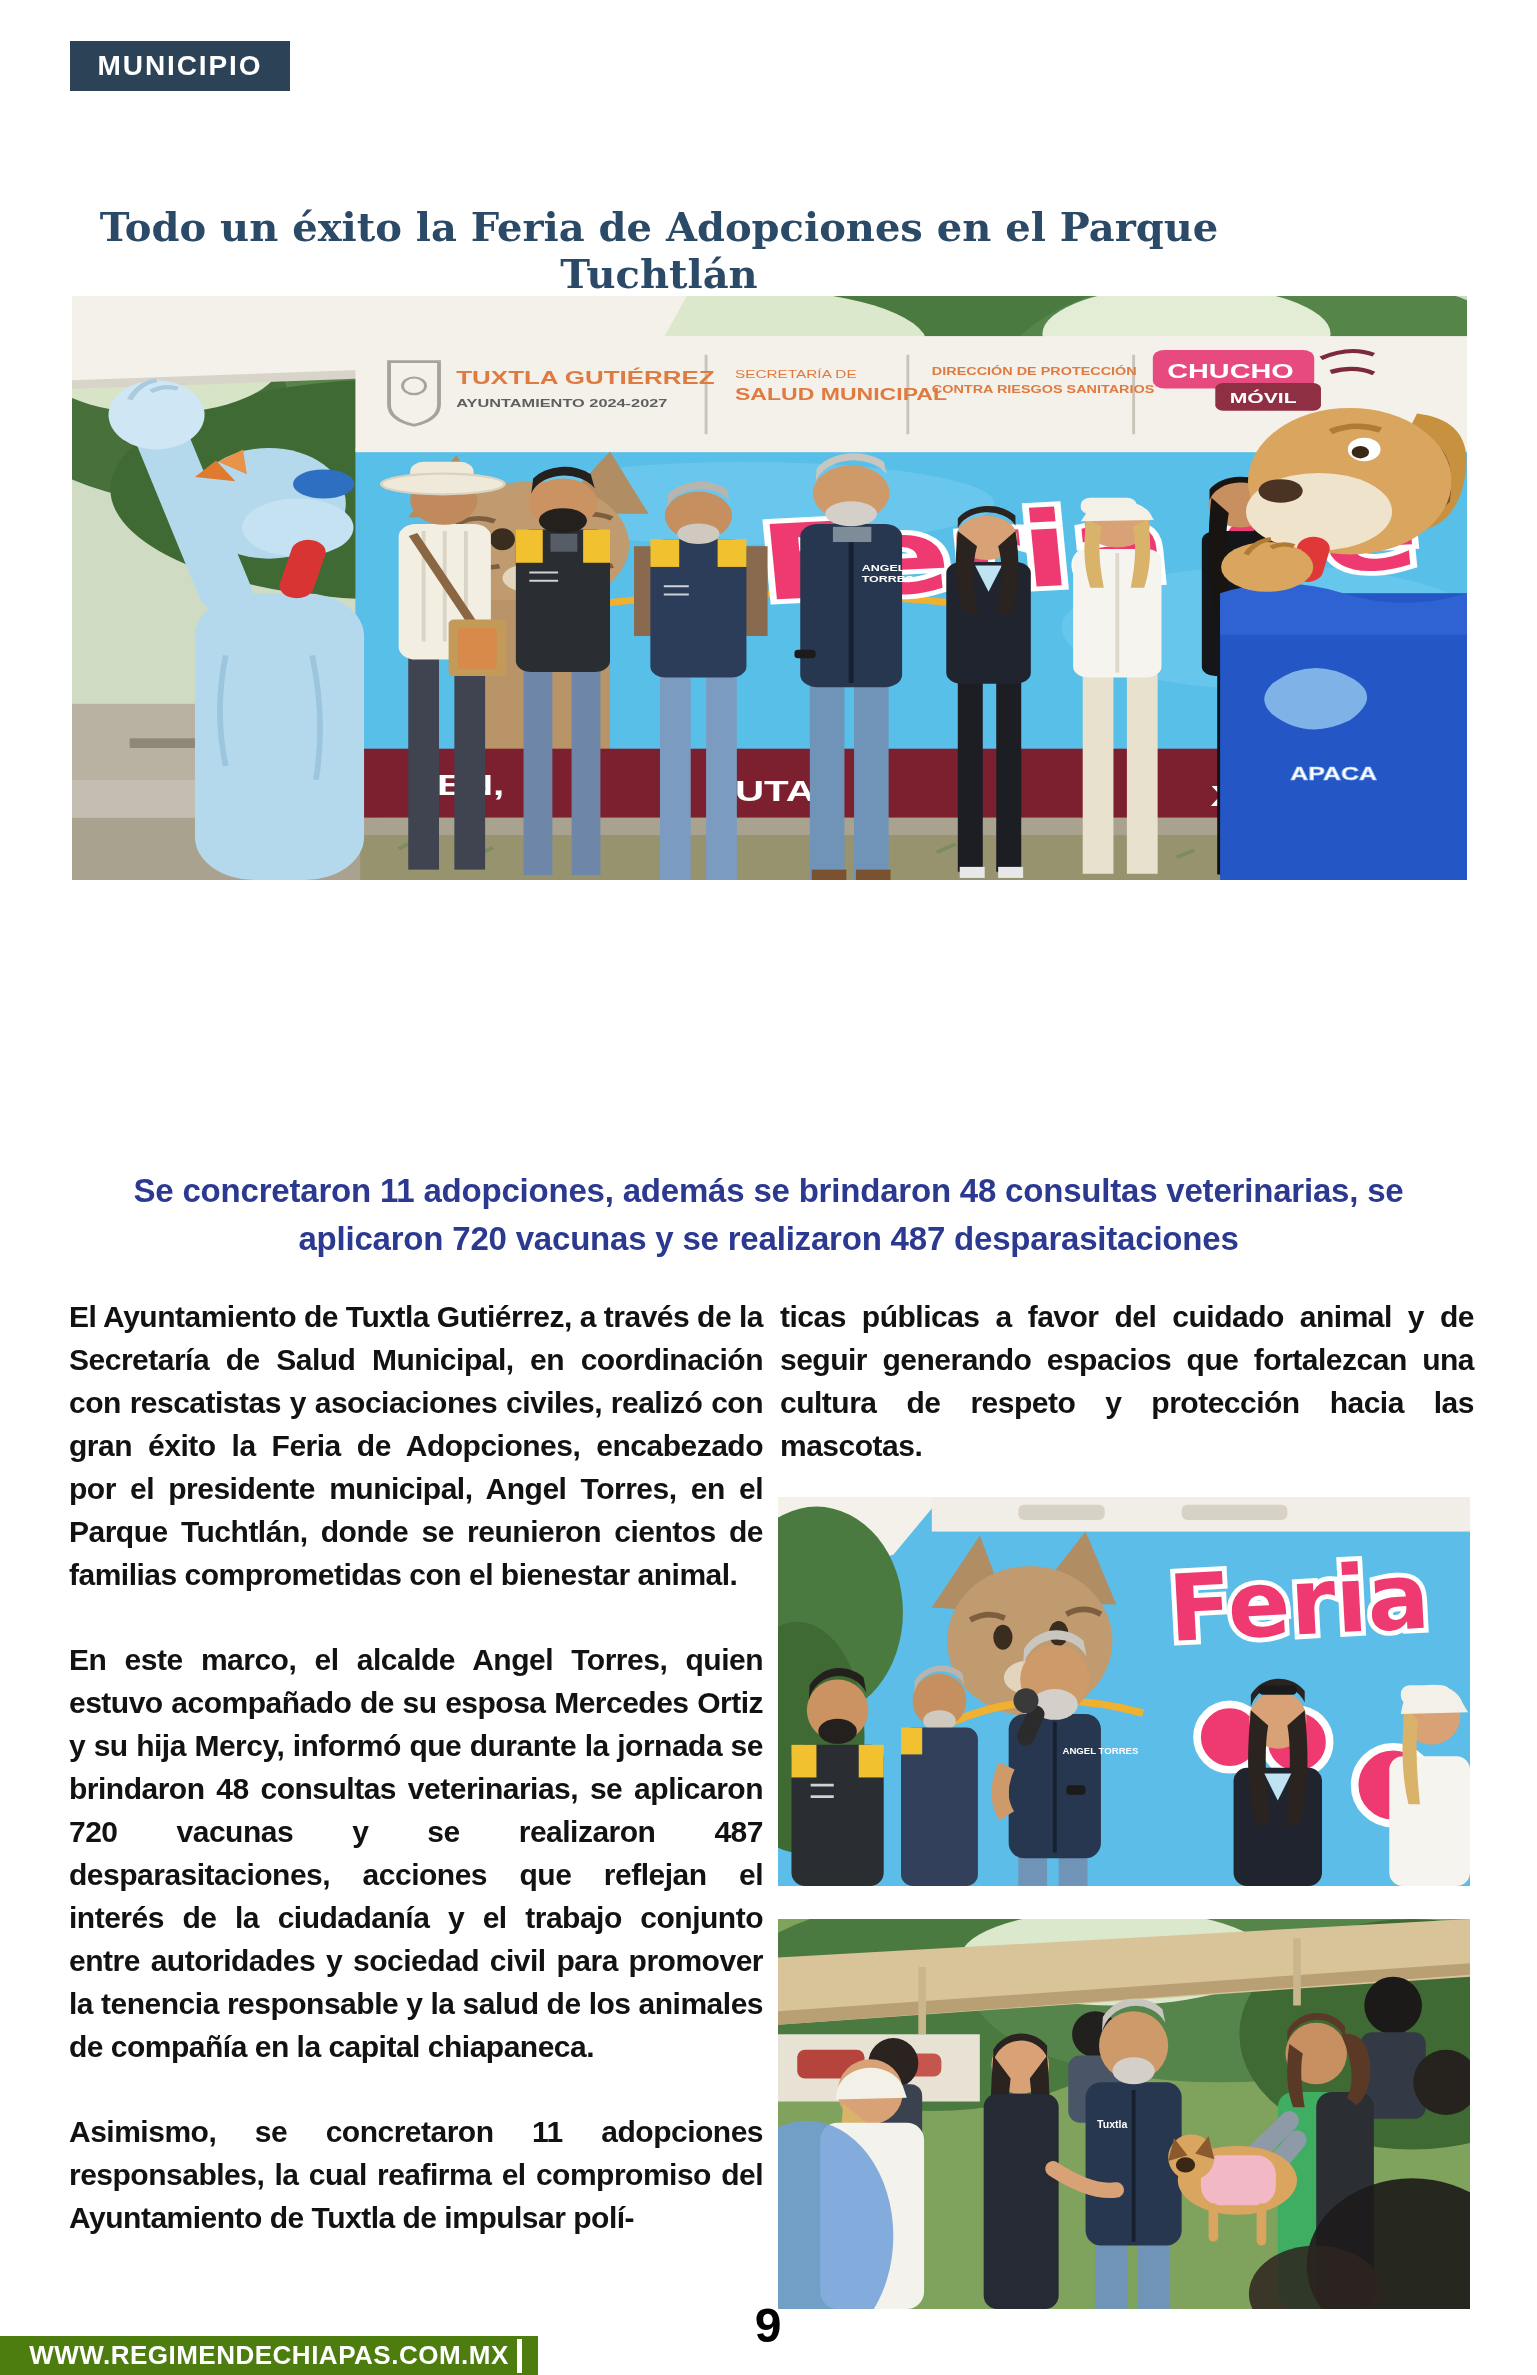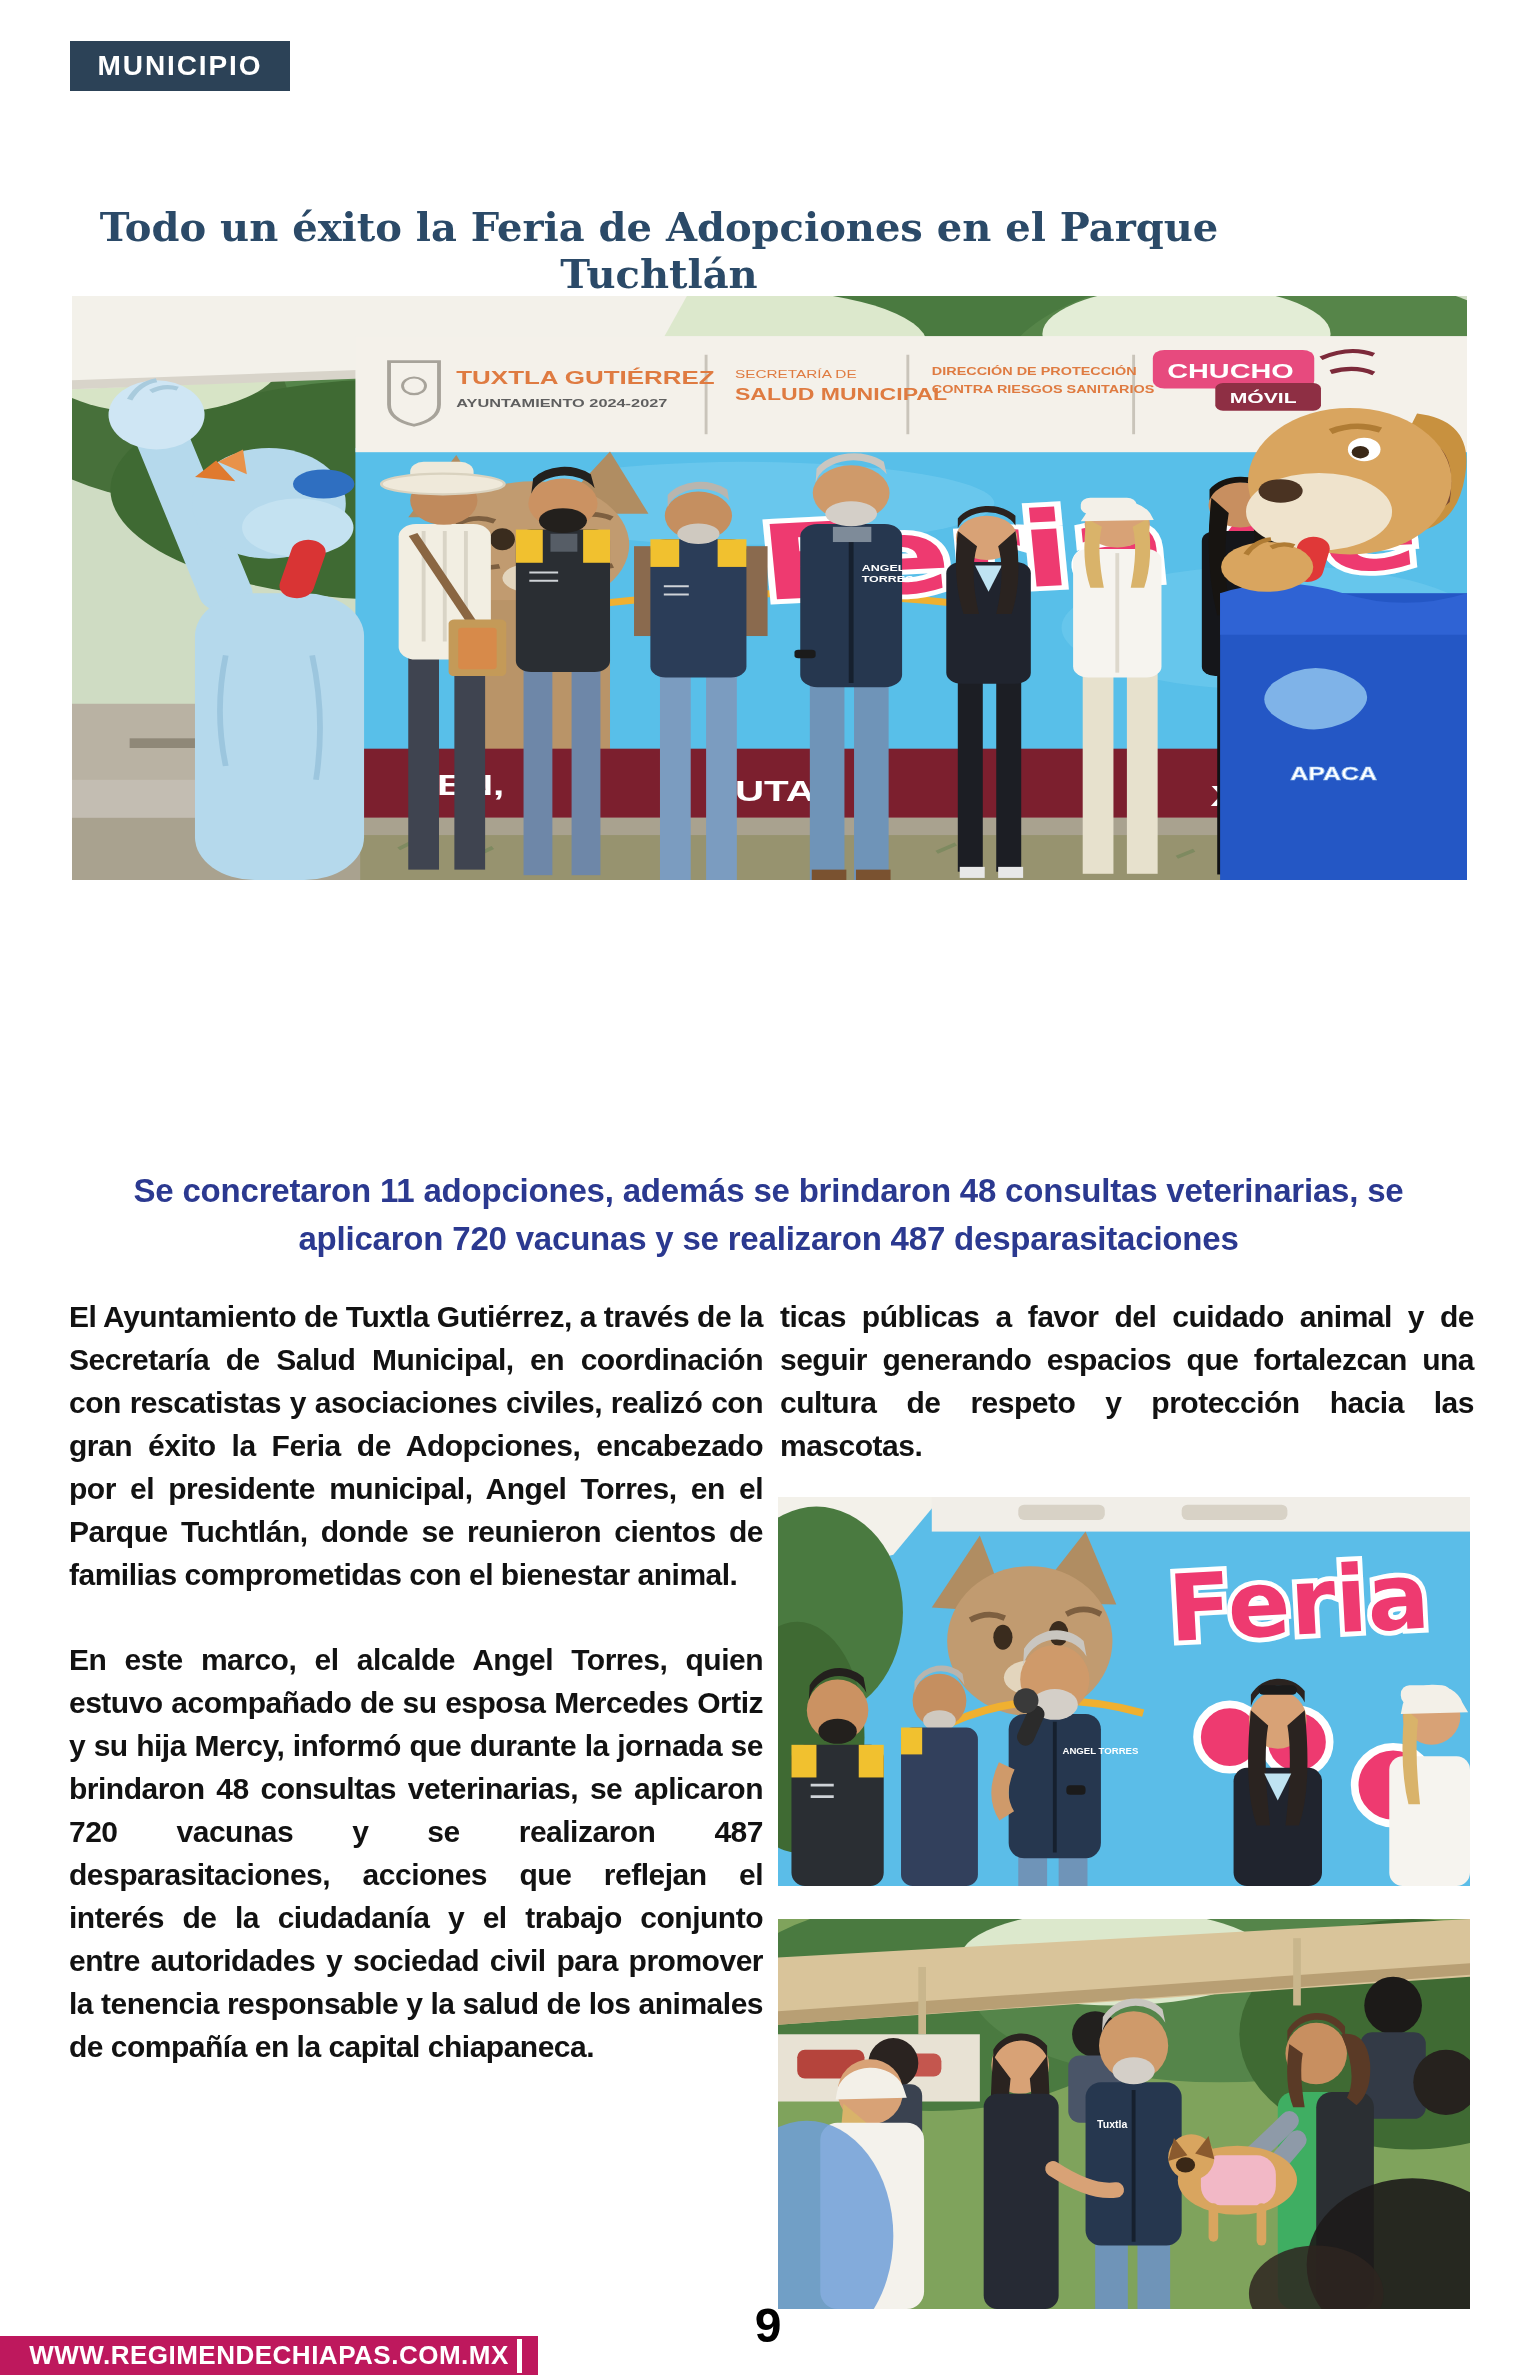--- a/index.html
+++ b/index.html
@@ -15,21 +15,21 @@
   .photo-main{left:72px;top:296px;width:1395px;height:584px;}
   .photo-stage{left:778px;top:1497px;width:692px;height:389px;}
   .photo-puppy{left:778px;top:1919px;width:692px;height:390px;}
   .subhead{position:absolute;left:77px;top:1167px;width:1383px;text-align:center;
            color:#2b3990;font-weight:bold;font-size:33px;line-height:48px;letter-spacing:-0.2px;}
   .col{position:absolute;top:1295px;width:694px;font-size:30px;line-height:43px;color:#121212;
        text-align:justify;letter-spacing:-0.5px;}
   .col p{margin:0 0 42px 0;font-weight:bold;}
   .colL{left:69px;}
   .colR{left:780px;}
-  .footer-bar{position:absolute;left:0;top:2336px;width:538px;height:39px;background:#be185d;
+  .footer-bar{position:absolute;left:0;top:2336px;width:538px;height:39px;background:#4d7c0f;
               display:flex;align-items:center;justify-content:center;}
   .footer-bar .inner{color:#ffffff;font-weight:bold;font-size:26px;letter-spacing:0.5px;}
   .footer-accent{position:absolute;left:517px;top:2339px;width:4.8px;height:34px;background:#ffffff;}
   .pagenum{position:absolute;left:672px;top:2298px;width:192px;text-align:center;
            font-size:48px;font-weight:600;color:#000;}
 </style>
 </head>
 <body>
 
 <div class="page">
@@ -254,20 +254,21 @@
   </div>
 
   <div class="subhead">
     <div>Se concretaron 11 adopciones, además se brindaron 48 consultas veterinarias, se</div>
     <div>aplicaron 720 vacunas y se realizaron 487 desparasitaciones</div>
   </div>
 
   <div class="col colL">
     <p>El Ayuntamiento de Tuxtla Gutiérrez, a través de la Secretaría de Salud Municipal, en coordinación con rescatistas y asociaciones civiles, realizó con gran éxito la Feria de Adopciones, encabezado por el presidente municipal, Angel Torres, en el Parque Tuchtlán, donde se reunieron cientos de familias comprometidas con el bienestar animal.</p>
     <p>En este marco, el alcalde Angel Torres, quien estuvo acompañado de su esposa Mercedes Ortiz y su hija Mercy, informó que durante la jornada se brindaron 48 consultas veterinarias, se aplicaron 720 vacunas y se realizaron 487 desparasitaciones, acciones que reflejan el interés de la ciudadanía y el trabajo conjunto entre autoridades y sociedad civil para promover la tenencia responsable y la salud de los animales de compañía en la capital chiapaneca.</p>
+    <p>Asimismo, se concretaron 11 adopciones responsables, la cual reafirma el compromiso del Ayuntamiento de Tuxtla de impulsar polí-</p>
   </div>
 
   <div class="col colR">
     <p>ticas públicas a favor del cuidado animal y de seguir generando espacios que fortalezcan una cultura de respeto y protección hacia las mascotas.</p>
   </div>
 
   <div class="photo photo-stage">
     <svg viewBox="0 0 720 405" preserveAspectRatio="none">
       <rect width="720" height="405" fill="#5bbde8"></rect>
       <g>

